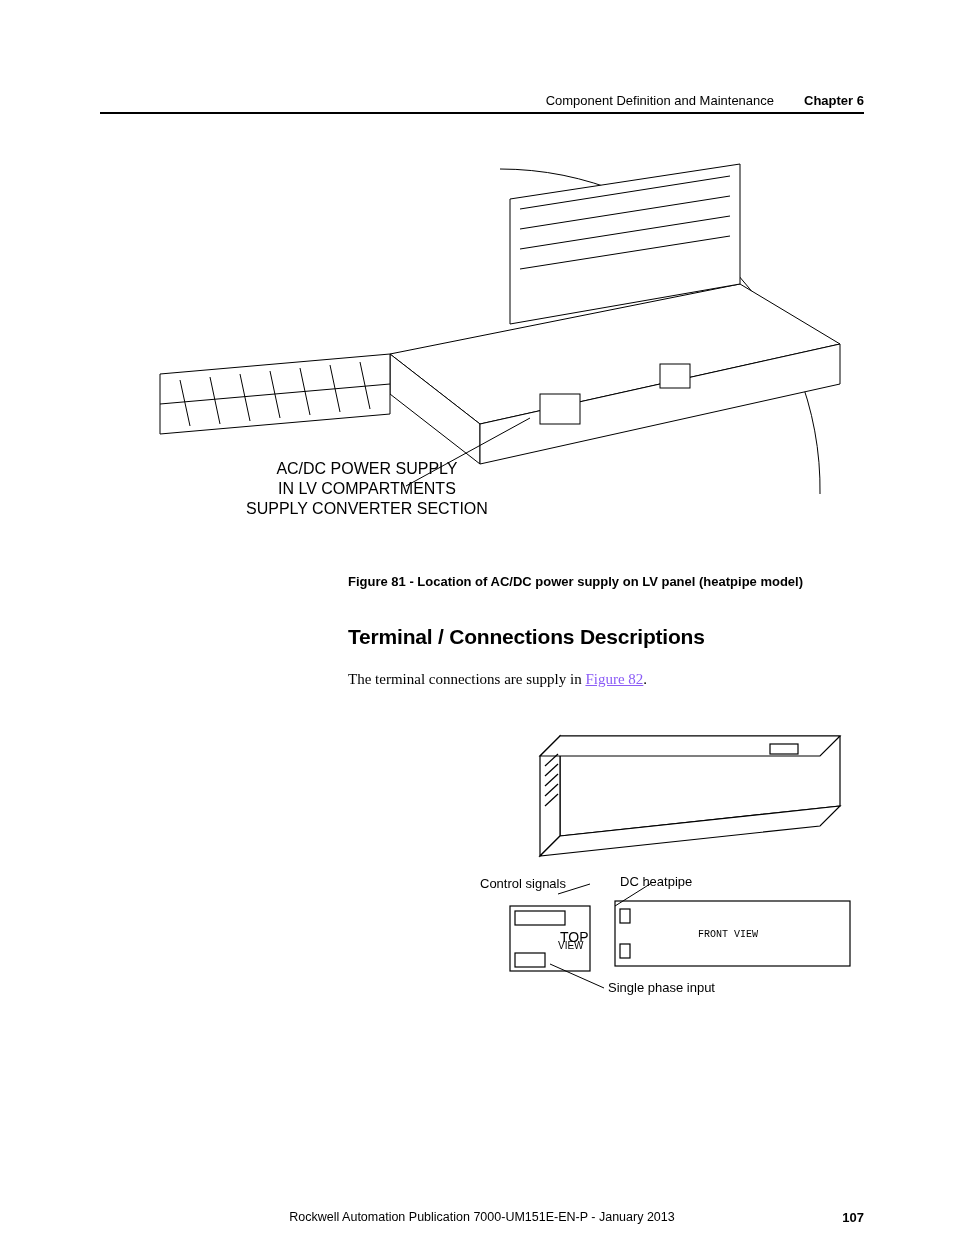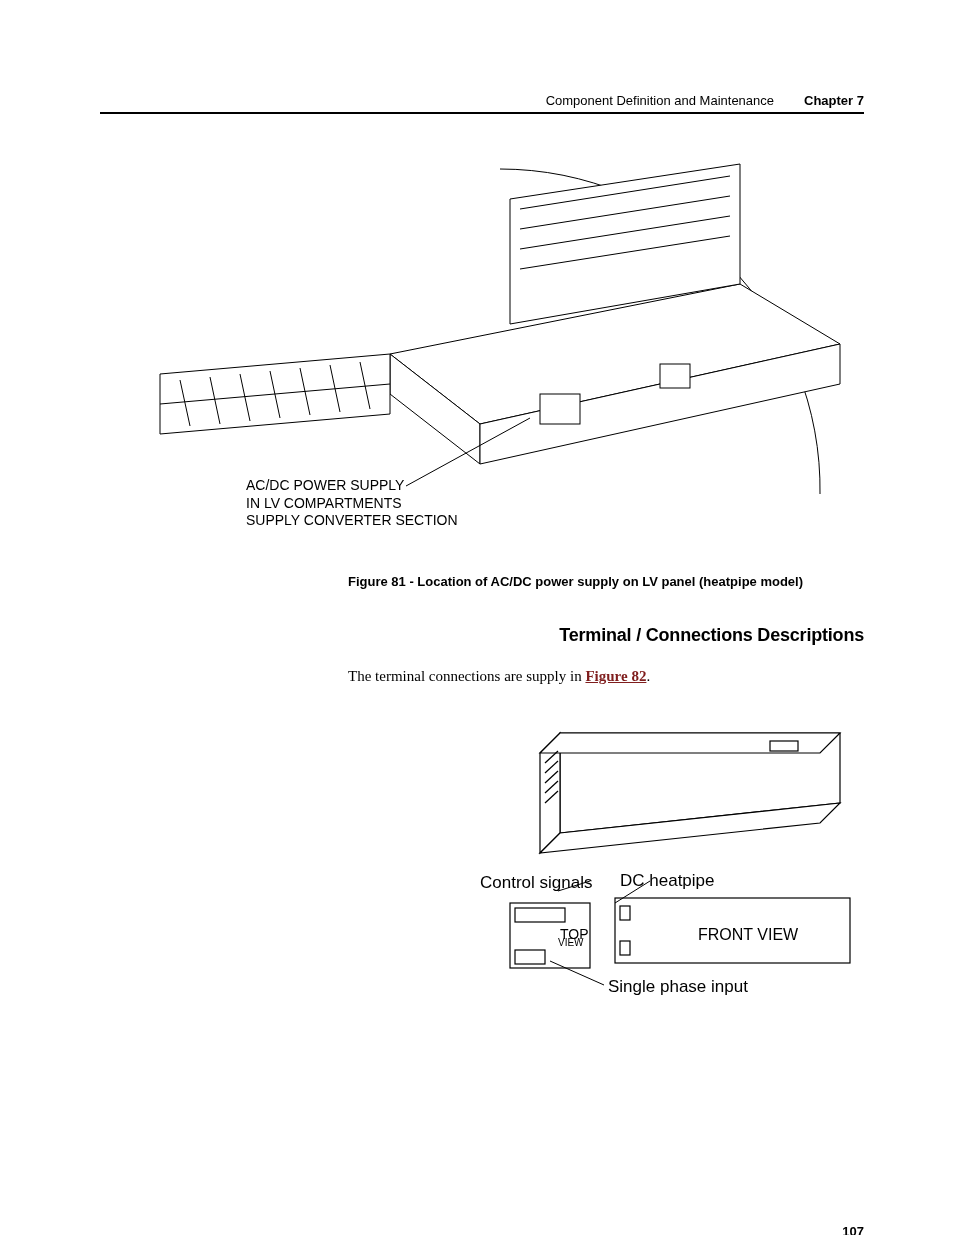--- a/index.html
+++ b/index.html
@@ -40,32 +40,31 @@
     height: 400px;
     position: relative;
   }
   .fig-caption {
     font-size: 13px;
     font-weight: 700;
     margin: 14px 0 36px 248px;
   }
   .section-title {
     font-family: "Arial Narrow", Arial, sans-serif;
-    font-size: 18px;
+    font-size: 21px;
     font-weight: 700;
     margin: 0 0 22px 248px;
     letter-spacing: -0.2px;
-    text-align: right;
   }
   .body-text {
     font-family: Georgia, "Times New Roman", serif;
     font-size: 15px;
     margin: 0 0 28px 248px;
   }
-  .link { color: #7f1d1d; text-decoration: underline; font-weight: bold; }
+  .link { color: #8b5cf6; text-decoration: underline; }
   .fig2-box {
     margin: 0 0 16px 340px;
     height: 300px;
     position: relative;
   }
   .footer {
     position: absolute;
     bottom: 40px;
     left: 100px;
     right: 90px;
@@ -73,46 +72,47 @@
     justify-content: center;
     font-size: 12.5px;
   }
   .footer .pgnum {
     position: absolute;
     right: 0;
     font-weight: 700;
     font-size: 13px;
   }
   .callout-main {
-    font-size: 14px;
+    font-size: 16px;
+    text-align: center;
     position: absolute;
     left: 146px;
-    top: 323px;
+    top: 305px;
     line-height: 1.25;
   }
   .fig2-label {
-    font-size: 17px;
+    font-size: 13px;
     position: absolute;
   }
   .fig2-front {
-    font-size: 16px;
-    position: absolute;
-    font-family: Liberation Sans, sans-serif;
+    font-size: 10px;
+    position: absolute;
+    font-family: Liberation Mono, monospace;
     text-align: center;
   }
   svg { display: block; }
 </style>
 </head>
 <body>
 
 <div class="page">
 
   <div class="header">
     <span class="section">Component Definition and Maintenance</span>
-    <span class="chapter">Chapter 7</span>
+    <span class="chapter">Chapter 6</span>
   </div>
   <hr class="rule">
 
   <div class="fig-box">
 
     <svg width="760" height="400" viewBox="0 0 760 400" style="position:absolute;left:0;top:0;">
 
       <path d="M 400 15 A 320 320 0 0 1 720 340" fill="none" stroke="#000" stroke-width="1"></path>
 
       <g stroke="#000" fill="#fff" stroke-width="1">
@@ -191,16 +191,17 @@
     <div class="fig2-label" style="left:40px;top:160px;">Control signals</div>
     <div class="fig2-label" style="left:180px;top:158px;">DC heatpipe</div>
     <div class="fig2-label" style="left:120px;top:213px;font-size:14px;">TOP</div>
     <div class="fig2-label" style="left:118px;top:224px;font-size:10px;">VIEW</div>
     <div class="fig2-front" style="left:258px;top:213px;">FRONT VIEW</div>
     <div class="fig2-label" style="left:168px;top:264px;">Single phase input</div>
   </div>
 
 
   <div class="footer">
+    <span>Rockwell Automation Publication 7000-UM151E-EN-P - January 2013</span>
     <span class="pgnum">107</span>
   </div>
 
 </div>
 
 </body></html>

